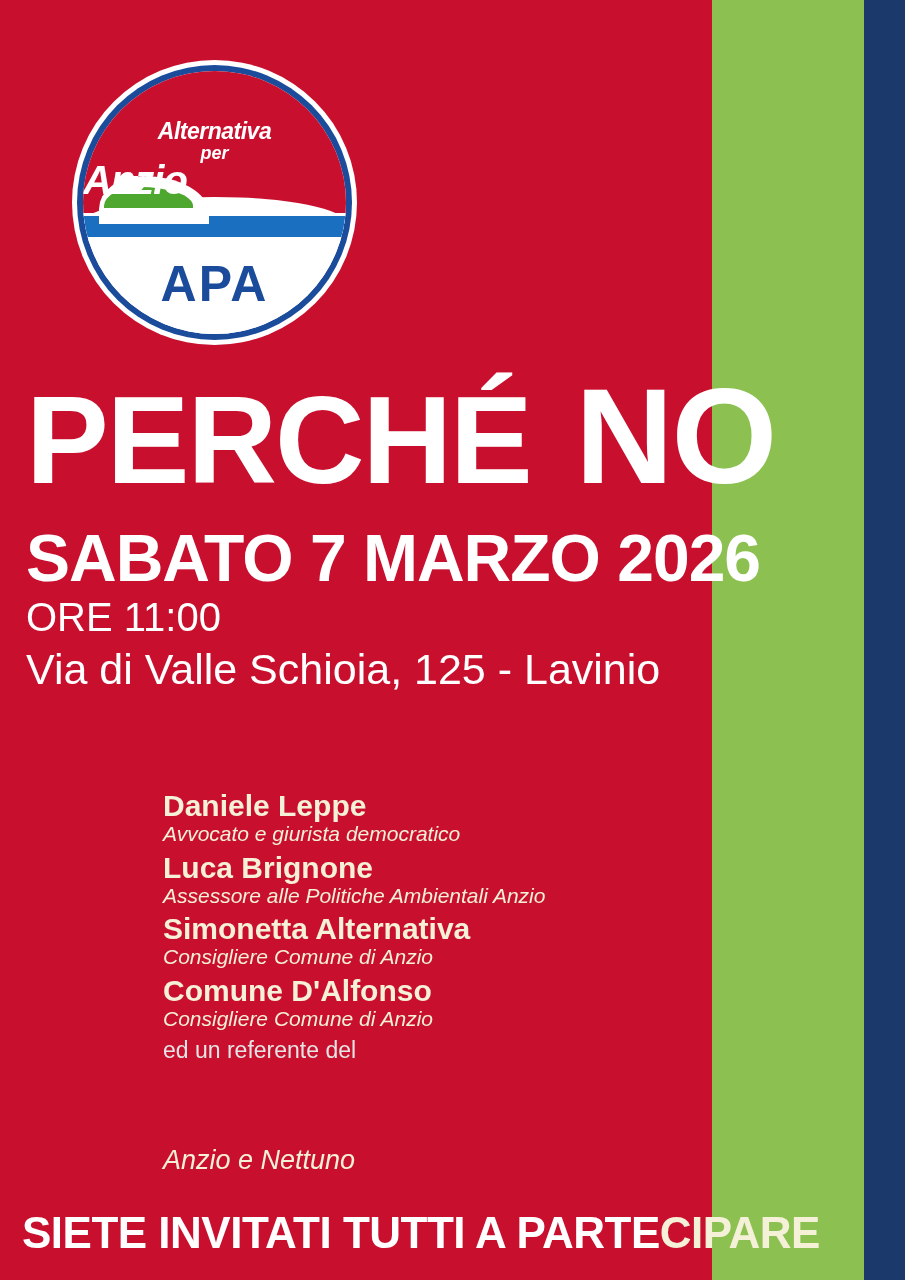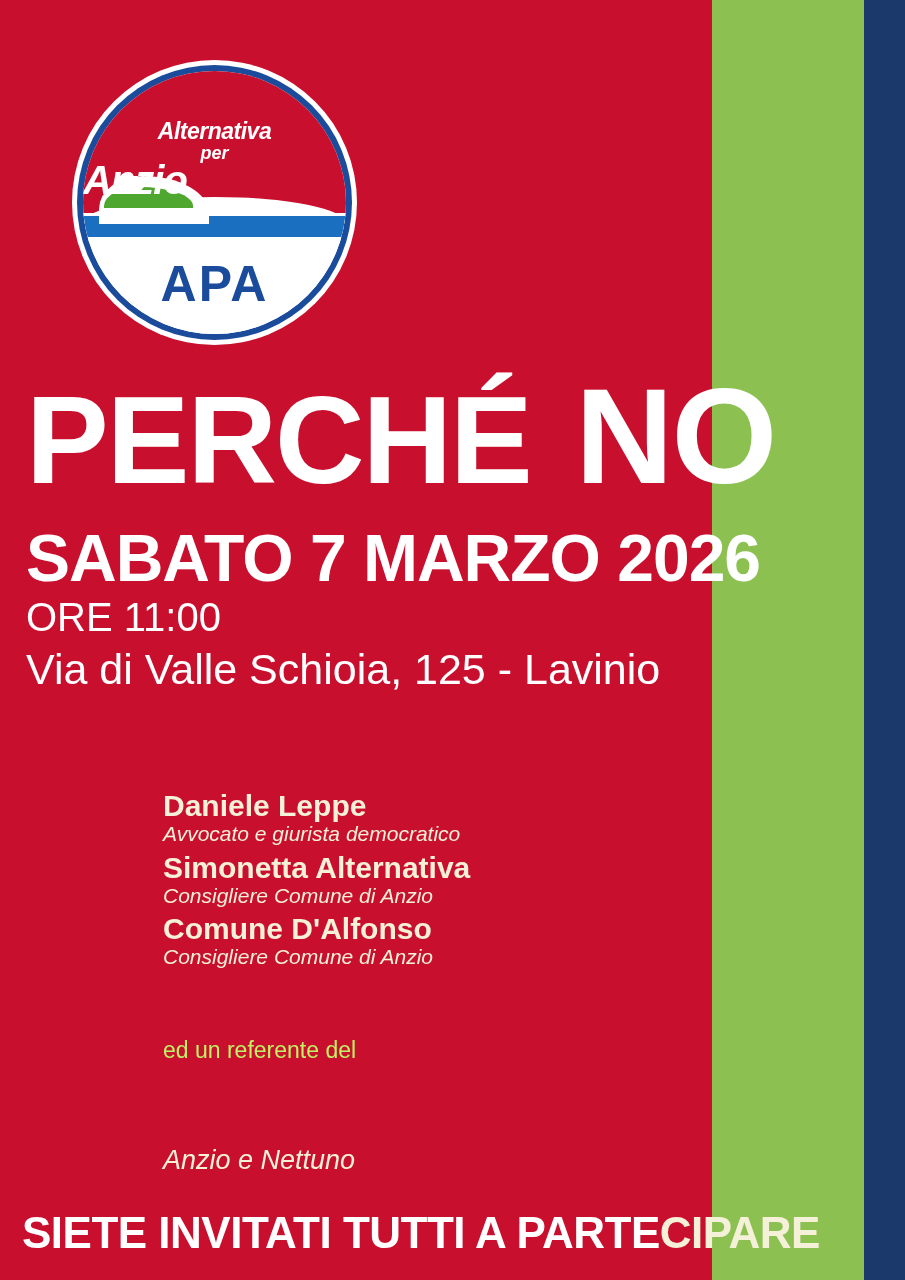--- a/index.html
+++ b/index.html
@@ -241,21 +241,21 @@
     font-size: 21px;
     font-style: italic;
     line-height: 1.15;
     margin-bottom: 5px;
   }
 
   .ref-line {
     position: absolute;
     left: 163px;
     top: 1037px;
-    color: #bef264;
+    color: #e5e5e5;
     font-size: 23px;
   }
   .committee {
     position: absolute;
     left: 163px;
     top: 1082px;
     color: #f5f0d8;
     font-size: 40px;
     font-weight: bold;
   }
@@ -317,20 +317,24 @@
   <div class="time-line">ORE 11:00</div>
   <div class="address-line">Via di Valle Schioia, 125 - Lavinio</div>
 
 
   <div class="speakers">
     <div>
       <div class="speaker-name">Daniele Leppe</div>
       <div class="speaker-role">Avvocato e giurista democratico</div>
     </div>
     <div>
+      <div class="speaker-name">Luca Brignone</div>
+      <div class="speaker-role">Assessore alle Politiche Ambientali Anzio</div>
+    </div>
+    <div>
       <div class="speaker-name">Simonetta Alternativa</div>
       <div class="speaker-role">Consigliere Comune di Anzio</div>
     </div>
     <div>
       <div class="speaker-name">Comune D'Alfonso</div>
       <div class="speaker-role">Consigliere Comune di Anzio</div>
     </div>
   </div>
 
   <div class="ref-line">ed un referente del</div>

